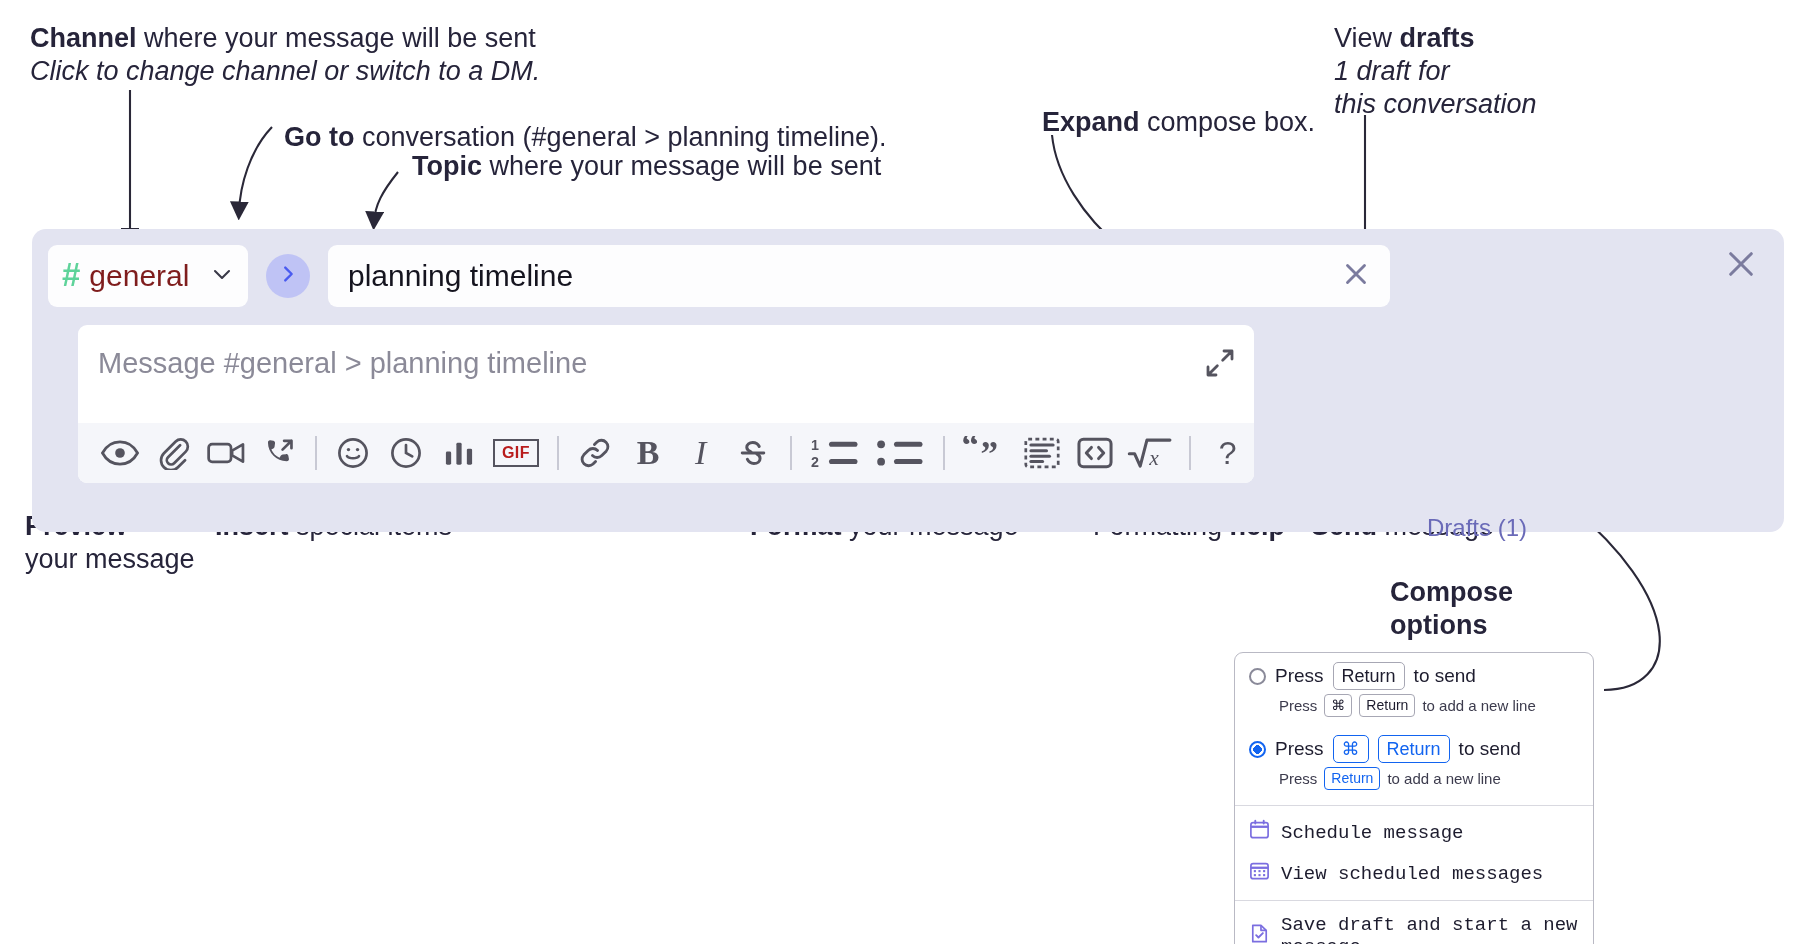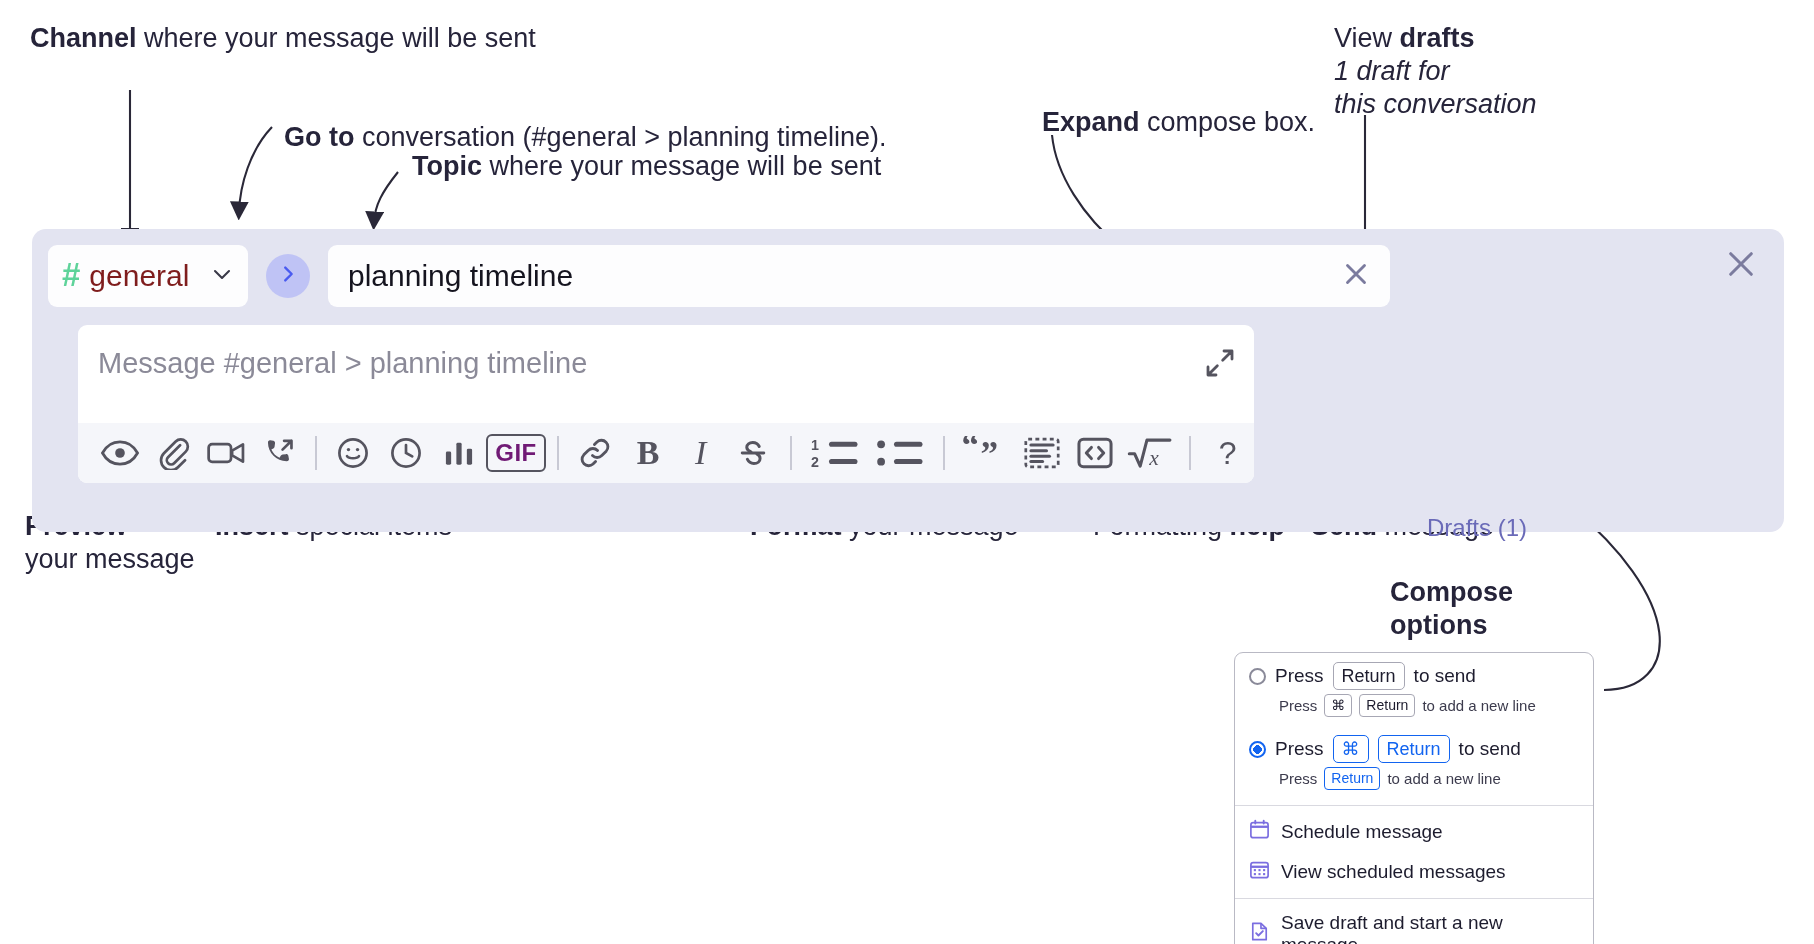--- a/index.html
+++ b/index.html
@@ -78,27 +78,28 @@
   .radio.on{border-color:#1264f0;background:
      radial-gradient(circle at 50% 50%, #1264f0 0 45%, #ffffff 46% 100%);}
   .kc{
     display:inline-flex;align-items:center;justify-content:center;
     border:1.5px solid #a7a7b4;border-radius:5px;padding:1px 8px;
     font-size:18px;color:#1d1c2e;background:#fff;line-height:1.35;
   }
   .kc.sm{font-size:14px;padding:1px 6px;border-radius:4px;}
   .kc.blue{border-color:#1264f0;color:#1264f0;}
   .menusep{height:1px;background:#d9d9e0;margin:6px 0;}
-  .mitem{display:flex;align-items:center;gap:11px;padding:7px 14px;font-size:19px;color:#1d1c2e;}
+  .mitem{display:flex;align-items:center;gap:11px;padding:7px 14px;font-size:19px;color:#1d1c2e;font-family:Liberation Mono, monospace;}
 </style>
 </head>
 <body>
 
 <div class="ann" style="left:30px;top:22px;">
   <div><b>Channel</b><span> where your message will be sent</span></div>
+  <div class="it">Click to change channel or switch to a DM.</div>
 </div>
 
 <div class="ann" style="left:284px;top:109px;margin-top:12px;">
   <b>Go to</b><span> conversation (#general &gt; planning timeline).</span>
 </div>
 
 <div class="ann" style="left:412px;top:150px;">
   <b>Topic</b><span> where your message will be sent</span>
 </div>
 
@@ -254,21 +255,21 @@
           </svg>
       </div>
       <div class="tbtn">
         <svg width="32" height="30" viewBox="0 0 22 20" fill="#55545f">
             <rect x="2" y="9" width="3.6" height="9" rx="1"></rect>
             <rect x="9.2" y="3" width="3.6" height="15" rx="1"></rect>
             <rect x="16.4" y="7" width="3.6" height="11" rx="1"></rect>
           </svg>
       </div>
       <div class="tbtn" style="width:66px;">
-        <span style="border:2.2px solid #55545f;border-radius:6px;padding:3px 7px;font-size:24px;font-weight:700;color:#701a75;letter-spacing:0.5px;">GIF</span>
+        <span style="border:2.2px solid #55545f;border-radius:0;padding:3px 7px;font-size:16px;font-weight:700;color:#b91c1c;letter-spacing:0.5px;">GIF</span>
       </div>
       <div class="tdiv"></div>
       <div class="tbtn">
         <svg width="36" height="34" viewBox="0 0 24 24" fill="none" stroke="#55545f" stroke-width="2" stroke-linecap="round">
             <path d="M10.2 13.8 a4.6 4.6 0 0 0 6.6 0 l3.1-3.1 a4.6 4.6 0 0 0-6.5-6.5 l-1.8 1.8"></path>
             <path d="M13.8 10.2 a4.6 4.6 0 0 0-6.6 0 l-3.1 3.1 a4.6 4.6 0 0 0 6.5 6.5 l1.8-1.8"></path>
           </svg>
       </div>
       <div class="tbtn">
         <span style="font-family:'Liberation Serif',serif;font-weight:700;font-size:34px;color:#55545f;">B</span>

